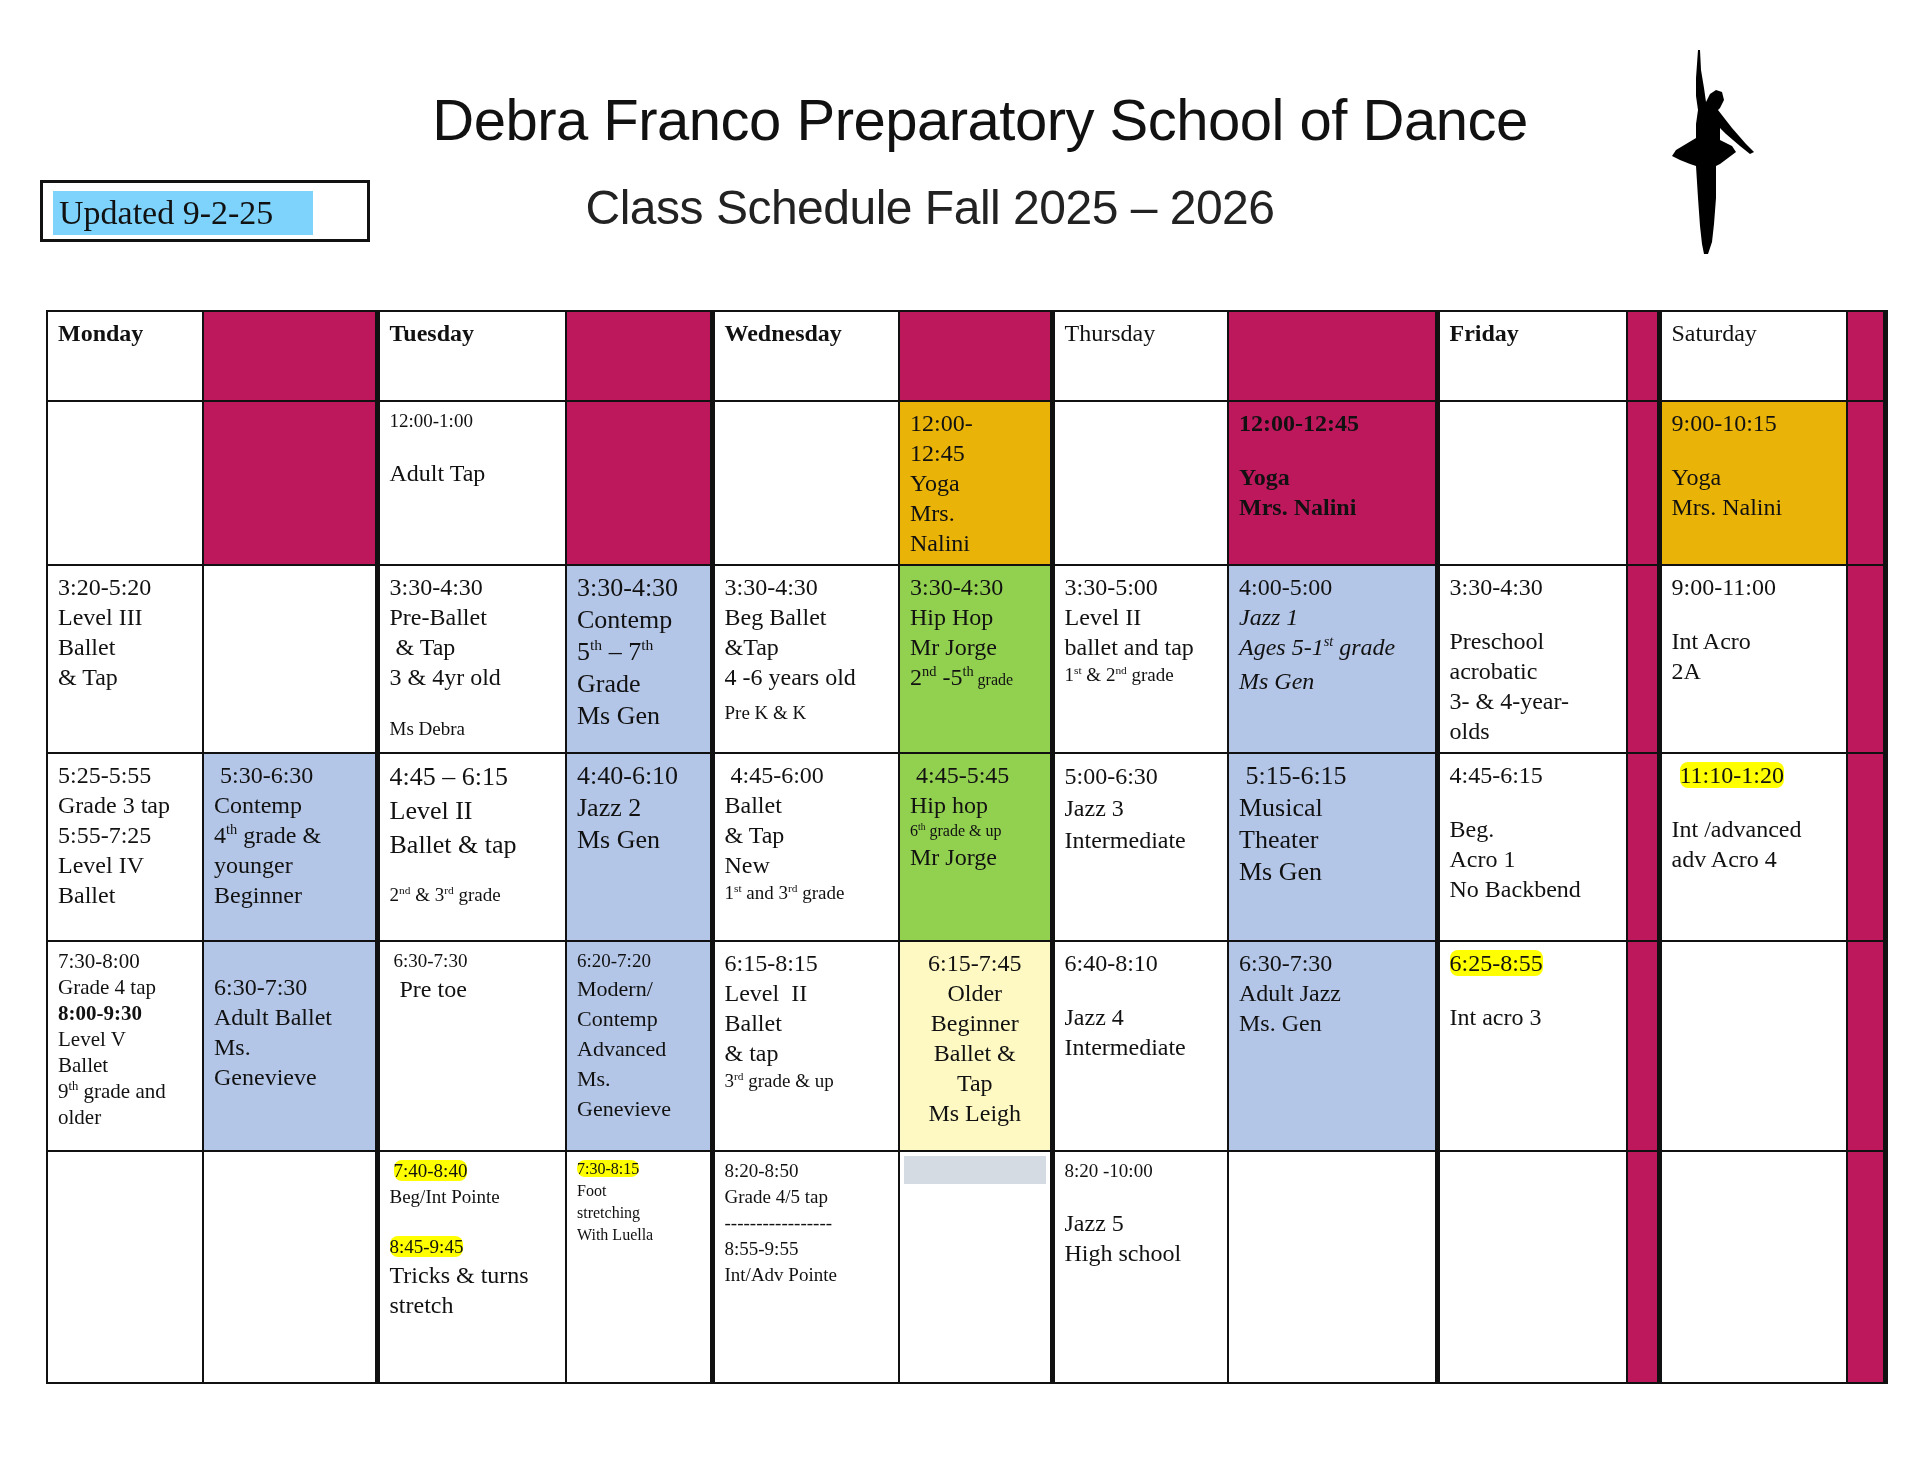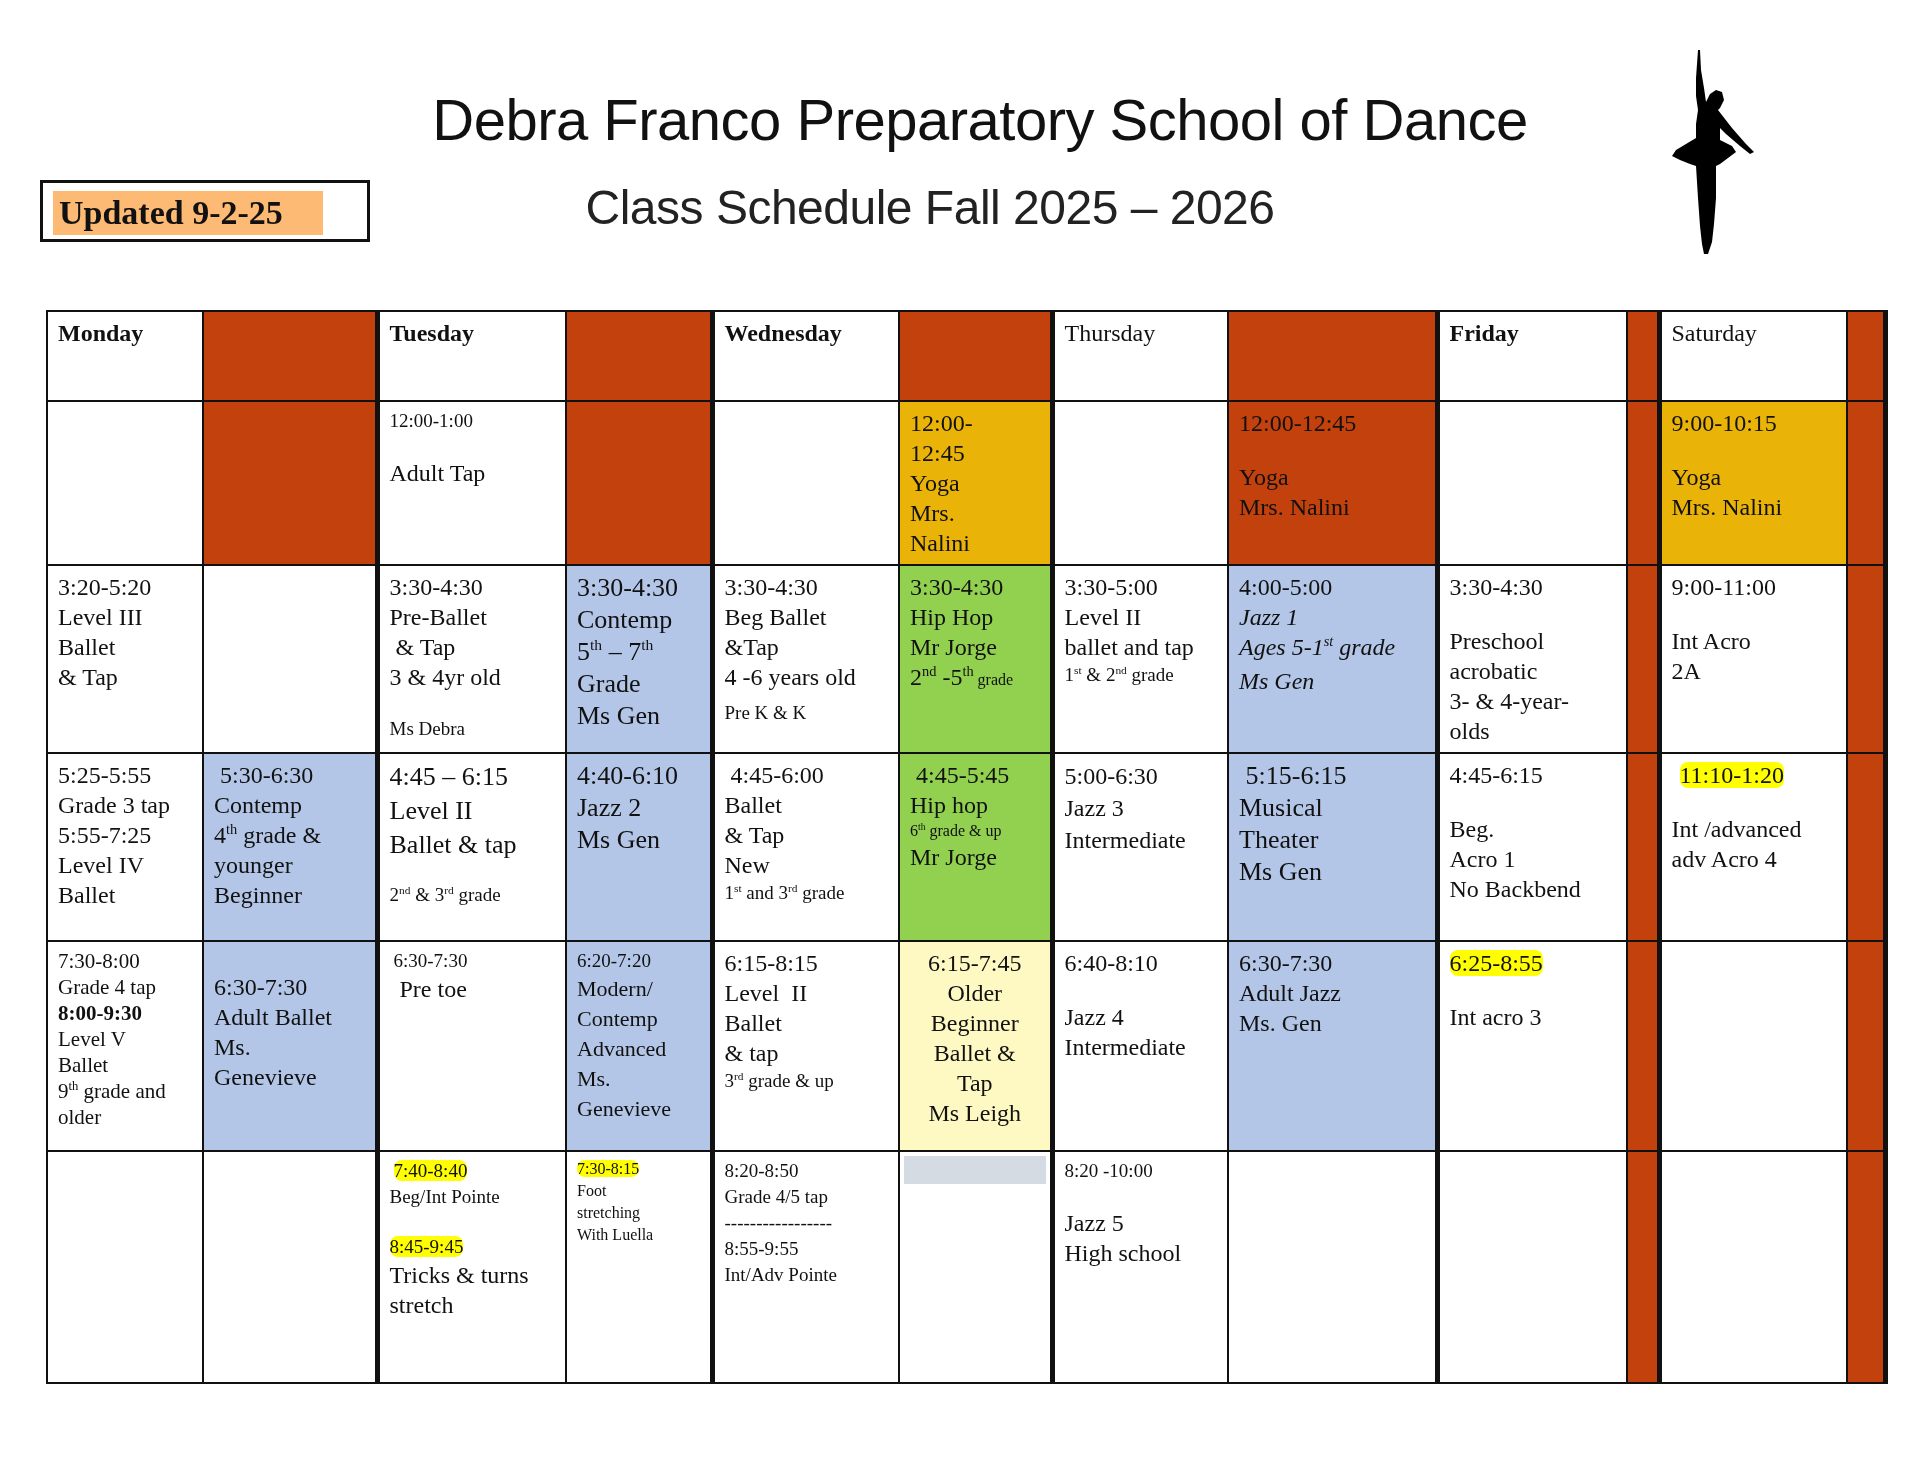--- a/index.html
+++ b/index.html
@@ -1,26 +1,26 @@
 <!DOCTYPE html>
 <html><head>
 <meta charset="utf-8">
 <style>
   html, body { margin:0; padding:0; background:#ffffff; }
   body { width:1920px; height:1484px; position:relative; overflow:hidden; font-family:"Liberation Serif", serif; color:#111; }
   .title { position:absolute; left:0; width:1920px; top:86px; text-align:center; font-family:"Liberation Sans", sans-serif; font-size:58px; color:#111; letter-spacing:-0.5px; padding-left:40px; box-sizing:border-box;}
   .subtitle { position:absolute; left:0; width:1920px; top:180px; text-align:center; font-family:"Liberation Sans", sans-serif; font-size:48px; color:#222; letter-spacing:-0.5px; padding-right:60px; box-sizing:border-box;}
   .updated-box { position:absolute; left:40px; top:180px; width:330px; height:62px; border:3px solid #111; box-sizing:border-box; }
-  .updated-box span { position:absolute; left:10px; top:8px; background:#fdba74; padding:2px 40px 2px 6px; font-weight:bold; font-size:34px; font-family:"Liberation Serif", serif; line-height:40px; }
+  .updated-box span { position:absolute; left:10px; top:8px; background:#7dd3fc; padding:2px 40px 2px 6px; font-weight:normal; font-size:34px; font-family:"Liberation Serif", serif; line-height:40px; }
   .dancer { position:absolute; left:1640px; top:48px; width:140px; height:210px; }
 
   table.sched { position:absolute; left:46px; top:310px; border-collapse:collapse; table-layout:fixed; }
   table.sched td { border:2px solid #111; vertical-align:top; padding:6px 10px; font-size:24px; line-height:30px; box-sizing:border-box; overflow:hidden; }
   td.thickR { border-right:5px solid #111 !important; }
-  td.gray { background:#c2410c; }
+  td.gray { background:#be185d;font-weight:bold; }
   td.blue { background:#b4c6e7; }
   td.lgreen { background:#eab308; }
   td.green { background:#92d050; }
   td.orange { background:#fef9c3;text-align:center; }
   .hl { background:#ffff00;border-radius:8px; }
   .b { font-weight:bold; }
   .i { font-style:italic; }
   .sm { font-size:19px; line-height:26px; }
   .xs { font-size:16px; line-height:22px; }
   sup { font-size:0.6em; line-height:0; }

